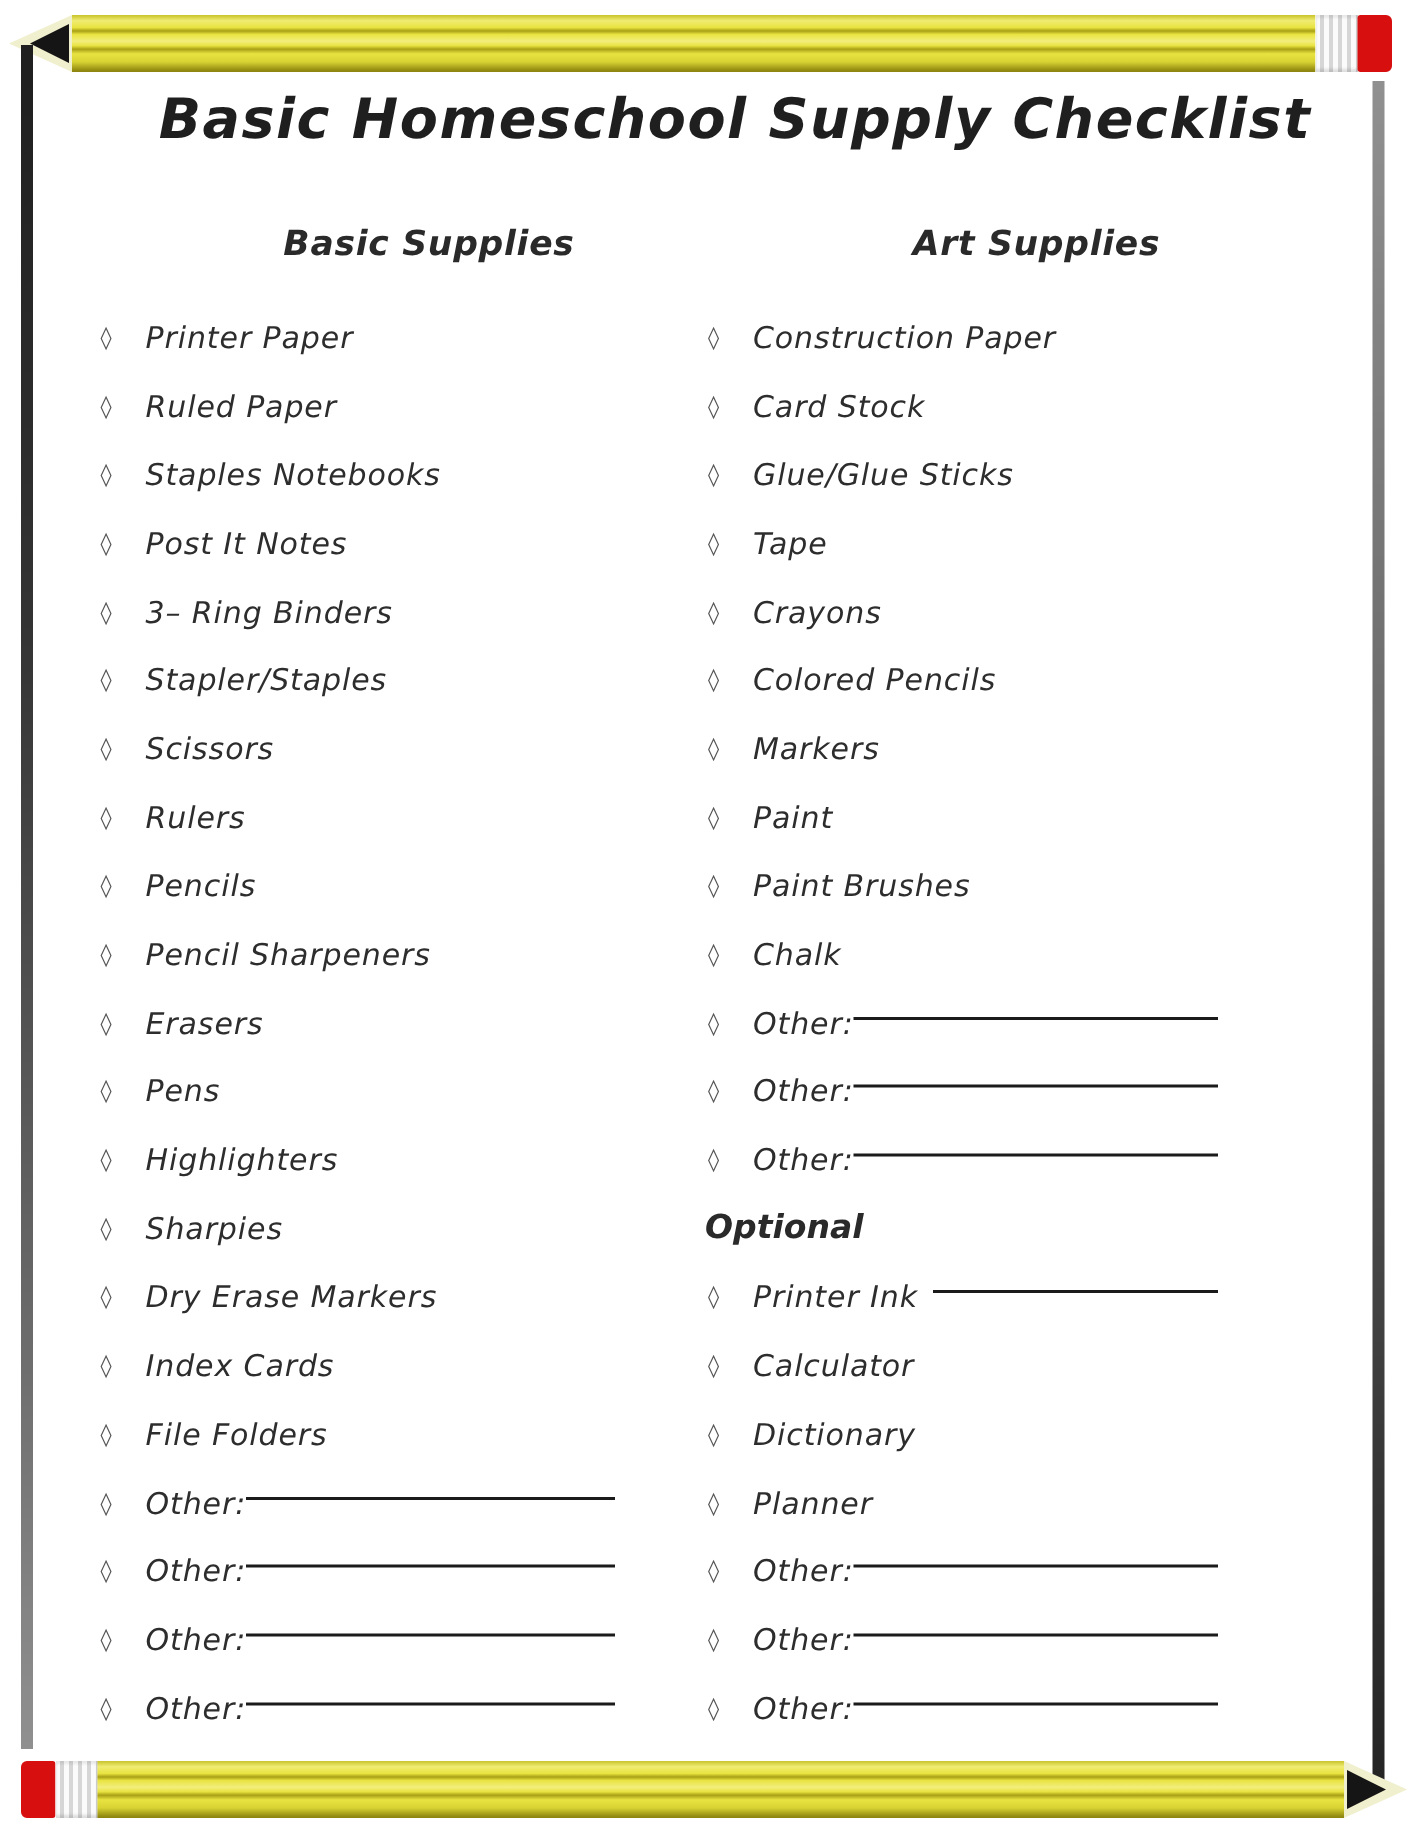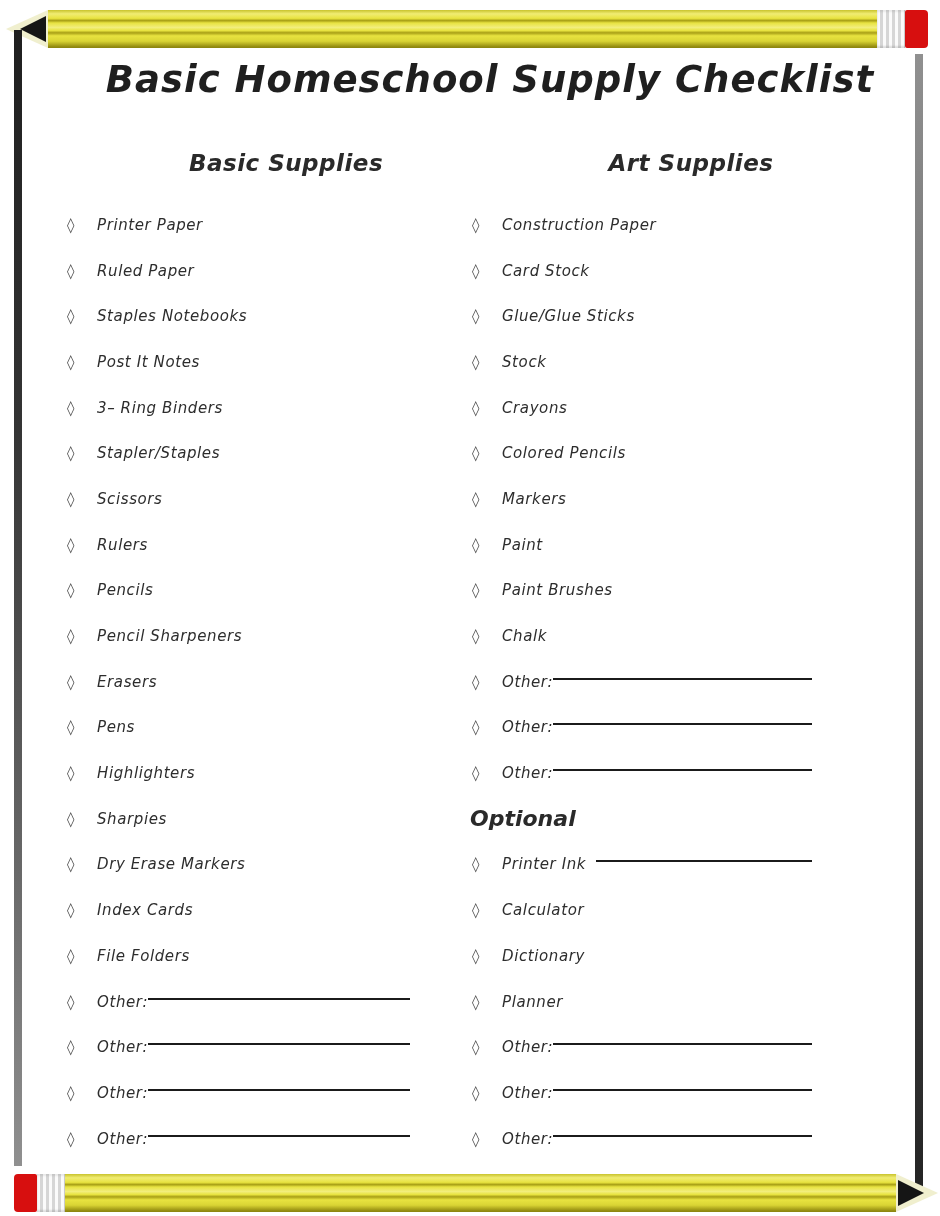--- a/index.html
+++ b/index.html
@@ -112,21 +112,21 @@
   .bullet {
     width: 30px;
     flex: 0 0 30px;
     font-size: 15px;
     color: #555;
     font-style: normal;
     text-align: left;
     padding-left: 2px;
   }
   .label {
-    font-size: 15px;
+    font-size: 20px;
     font-style: italic;
     font-weight: 500;
     letter-spacing: 0.6px;
     color: #2d2d2d;
     white-space: nowrap;
   }
   .fill-line {
     flex: 1;
     border-bottom: 2px solid #1b1b1b;
     height: 1px;
@@ -255,21 +255,21 @@
         <li class="item">
           <span class="bullet">◊</span>
           <span class="label">Card Stock</span>
         </li>
         <li class="item">
           <span class="bullet">◊</span>
           <span class="label">Glue/Glue Sticks</span>
         </li>
         <li class="item">
           <span class="bullet">◊</span>
-          <span class="label">Stock</span>
+          <span class="label">Tape</span>
         </li>
         <li class="item">
           <span class="bullet">◊</span>
           <span class="label">Crayons</span>
         </li>
         <li class="item">
           <span class="bullet">◊</span>
           <span class="label">Colored Pencils</span>
         </li>
         <li class="item">

